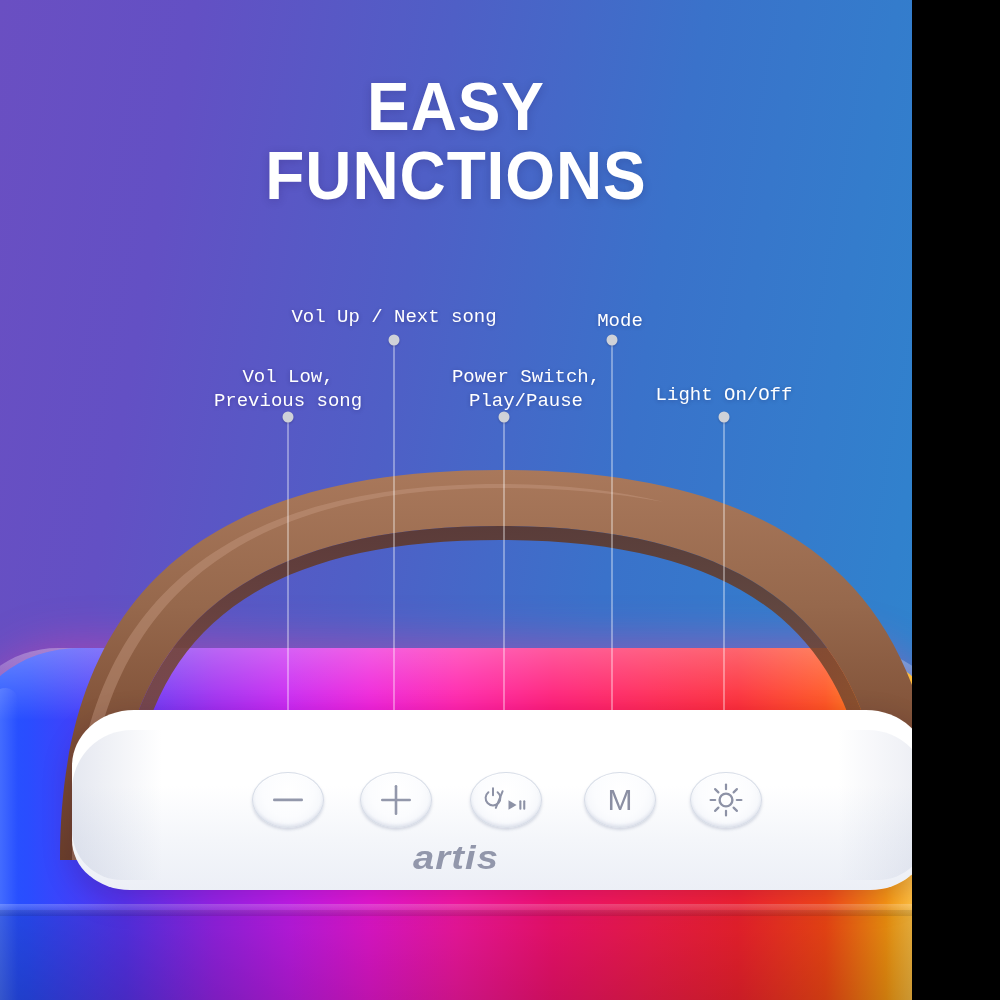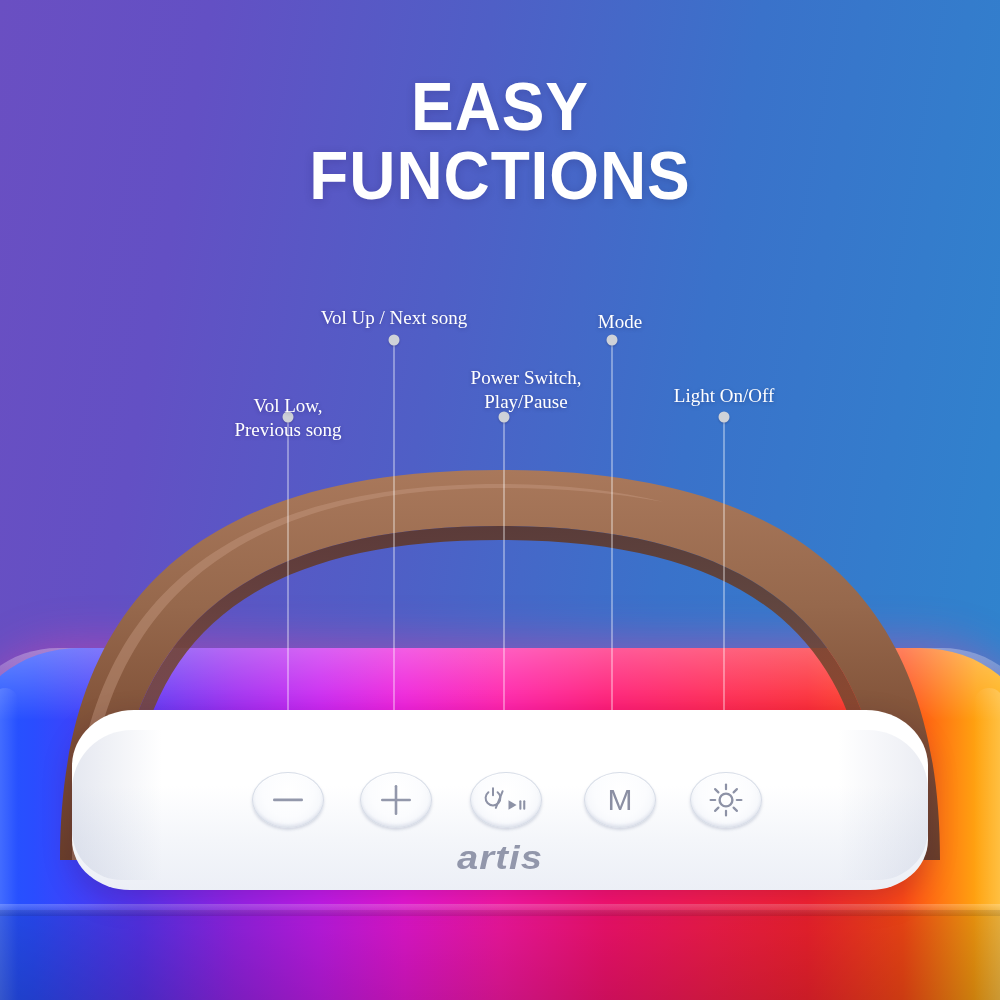--- a/index.html
+++ b/index.html
@@ -7,21 +7,21 @@
     margin: 0;
     padding: 0;
     background: #000;
   }
   body {
     font-family: "Liberation Sans", sans-serif;
   }
 
   #stage {
     position: relative;
-    width: 1000px;
+    width: 912px;
     height: 1000px;
     overflow: hidden;
     background: linear-gradient(100deg, #6a4fc2 0%, #6350c4 18%, #4f5fc6 42%, #3a72ca 65%, #2e86ce 100%);
   }
 
   
   .headline {
     position: absolute;
     left: 0;
     right: 0;
@@ -185,21 +185,21 @@
     font-size: 34px;
     letter-spacing: 1px;
     color: #9297ab;
     transform: scaleX(1.12);
   }
 
   
   .callout-label {
     position: absolute;
     color: #ffffff;
-    font-family: Liberation Serif, serif;
+    font-family: Liberation Mono, monospace;
     font-size: 19px;
     font-weight: 400;
     line-height: 1.25;
     text-align: center;
     transform: translateX(-50%);
     white-space: pre-line;
     text-shadow: 0 1px 4px rgba(25,15,70,0.28);
   }
   .leader {
     position: absolute;
@@ -258,21 +258,21 @@
 
   <div class="panel">
     <div class="panel-gloss"></div>
     <div class="panel-shadow-left"></div>
     <div class="panel-shadow-right"></div>
   </div>
 
   <div id="callout-layer">
       <div class="leader" style="left: 288px; top: 417px; height: 373px;"></div>
       <div class="leader-dot" style="left: 288px; top: 417px;"></div>
-      <div class="callout-label" style="left: 288px; top: 366px; margin-top: 28px;">Vol Low,
+      <div class="callout-label" style="left: 288px; top: 366px;">Vol Low,
 Previous song</div>
       <div class="leader" style="left: 394px; top: 340px; height: 450px;"></div>
       <div class="leader-dot" style="left: 394px; top: 340px;"></div>
       <div class="callout-label" style="left: 394px; top: 306px;">Vol Up / Next song</div>
       <div class="leader" style="left: 504px; top: 417px; height: 373px;"></div>
       <div class="leader-dot" style="left: 504px; top: 417px;"></div>
       <div class="callout-label" style="left: 526px; top: 366px;">Power Switch,
 Play/Pause</div>
       <div class="leader" style="left: 612px; top: 340px; height: 450px;"></div>
       <div class="leader-dot" style="left: 612px; top: 340px;"></div>

